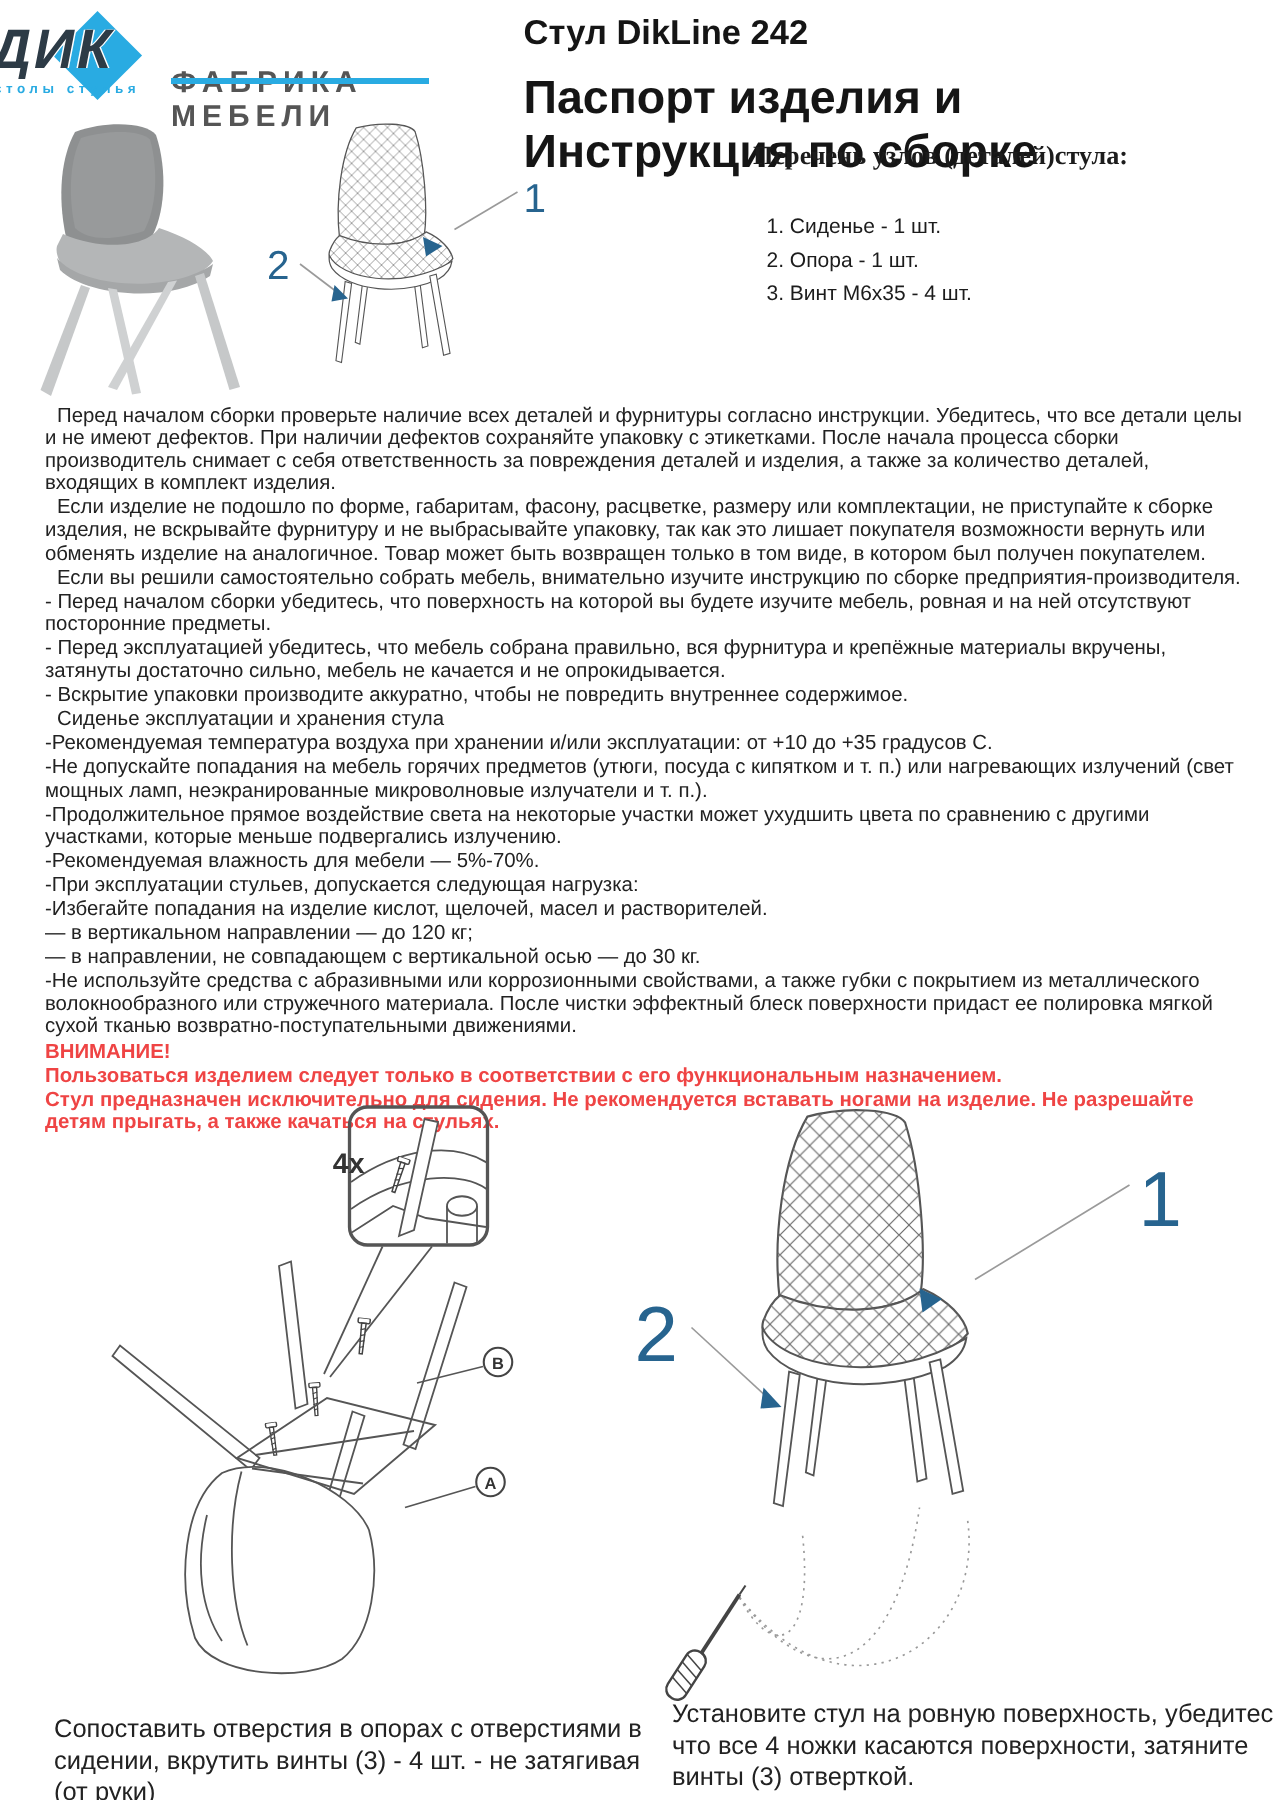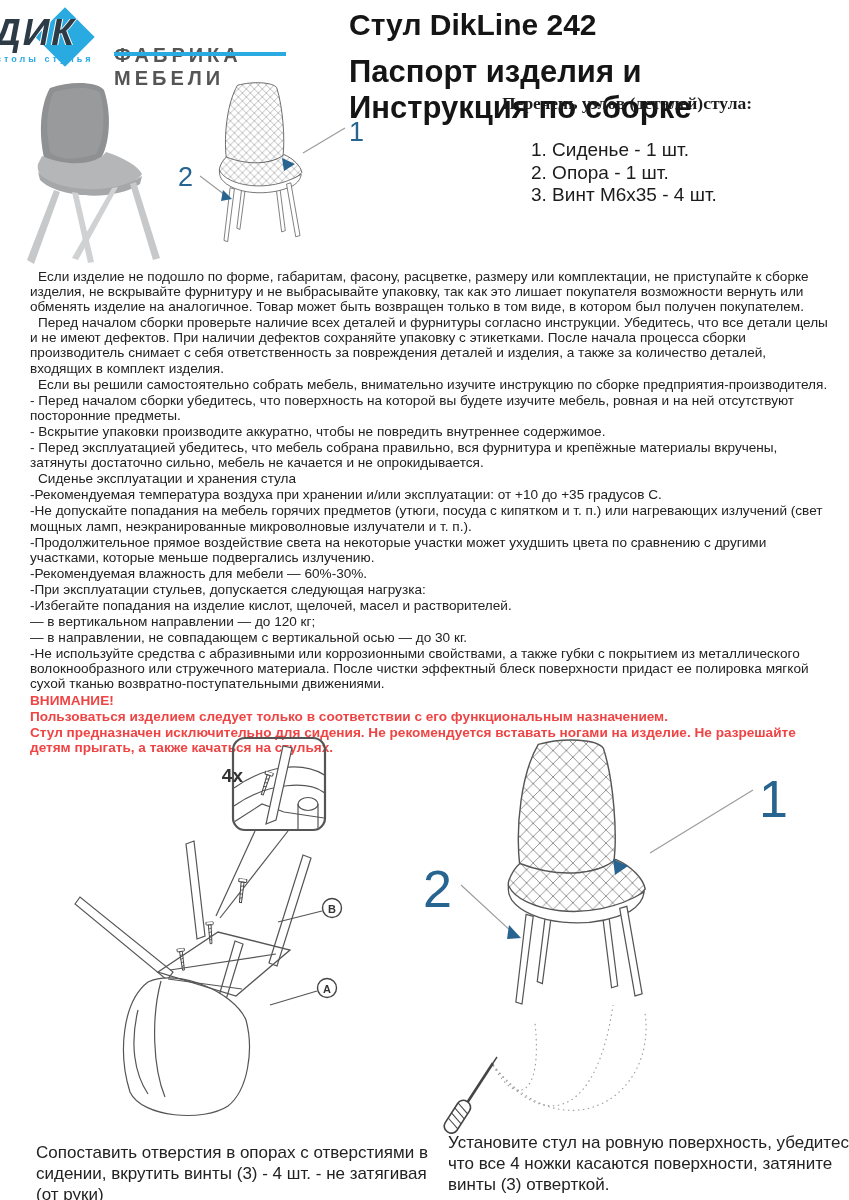--- a/index.html
+++ b/index.html
@@ -14,25 +14,25 @@
     background:#29abe2; transform:rotate(45deg); }
   .logo-name { position:absolute; left:2px; top:8px; font-size:37px; font-weight:800;
     font-style:italic; letter-spacing:2px; color:#2d3b46;
     text-shadow:1px 0 0 #fff,-1px 0 0 #fff; }
   .logo-tagline { position:absolute; left:4px; top:50px; font-size:9px; color:#29abe2;
     letter-spacing:3px; font-weight:bold; }
   .logo-brand { position:absolute; left:122px; top:40px; font-size:20px; color:#555;
     letter-spacing:4px; font-weight:600; }
   .logo-bar { position:absolute; left:122px; top:48px; width:172px; height:4px; background:#29abe2; }
   .titles { position:absolute; left:349px; top:8px; width:480px; }
-  .title-1 { font-size:30px; font-weight:bold; color:#151515; }
+  .title-1 { font-size:23px; font-weight:bold; color:#151515; }
   .title-2 { font-size:31px; font-weight:bold; color:#151515; margin-top:12px; }
   
   .parts-heading { position:absolute; left:502px; top:93px; font-size:17.5px; font-weight:bold;font-family:Liberation Serif, serif; }
-  .parts-list { position:absolute; left:531px; top:139px; font-size:19px; line-height:22.5px; }
+  .parts-list { position:absolute; left:511px; top:139px; font-size:14px; line-height:22.5px; }
   
   .body-text { position:absolute; left:30px; top:269px; width:799px;
     font-size:13.6px; line-height:15.1px; color:#222; }
   .para { margin:0 0 1px 0; }
   .para.indent { text-indent:8px; }
   .para.bold { font-weight:bold; color:#ef4444; }
   
   .fig { position:absolute; }
   .ln  { fill:#fff; stroke:#555; stroke-width:1.2px; }
   .st  { fill:none; stroke:#555; stroke-width:1.2px; }
@@ -112,31 +112,31 @@
   <div class="parts-heading">Перечень узлов (деталей)стула:</div>
   <div class="parts-list">
 
   <div class="part-item">1. Сиденье - 1 шт.</div>
       <div class="part-item">2. Опора  - 1 шт.</div>
       <div class="part-item">3. Винт М6х35 - 4 шт.</div>
     </div>
 
   <div class="body-text">
 
-  <p class="para indent">Если изделие не подошло по форме, габаритам, фасону, расцветке, размеру или комплектации, не приступайте к сборке изделия, не вскрывайте фурнитуру и не выбрасывайте упаковку, так как это лишает покупателя возможности вернуть или обменять изделие на аналогичное. Товар может быть возвращен только в том виде, в котором был получен покупателем.</p>
-      <p class="para indent">Перед началом сборки проверьте наличие всех деталей и фурнитуры согласно инструкции. Убедитесь, что все детали целы и не имеют дефектов. При наличии дефектов сохраняйте упаковку с этикетками. После начала процесса сборки производитель снимает с себя ответственность за повреждения деталей и изделия, а также за количество деталей, входящих в комплект изделия.</p>
+  <p class="para indent">Перед началом сборки проверьте наличие всех деталей и фурнитуры согласно инструкции. Убедитесь, что все детали целы и не имеют дефектов. При наличии дефектов сохраняйте упаковку с этикетками. После начала процесса сборки производитель снимает с себя ответственность за повреждения деталей и изделия, а также за количество деталей, входящих в комплект изделия.</p>
+      <p class="para indent">Если изделие не подошло по форме, габаритам, фасону, расцветке, размеру или комплектации, не приступайте к сборке изделия, не вскрывайте фурнитуру и не выбрасывайте упаковку, так как это лишает покупателя возможности вернуть или обменять изделие на аналогичное. Товар может быть возвращен только в том виде, в котором был получен покупателем.</p>
       <p class="para indent">Если вы решили самостоятельно собрать мебель, внимательно изучите инструкцию по сборке предприятия-производителя.</p>
       <p class="para">- Перед началом сборки убедитесь, что поверхность на которой вы будете изучите мебель, ровная и на ней отсутствуют посторонние предметы.</p>
+      <p class="para">- Перед эксплуатацией убедитесь, что мебель собрана правильно, вся фурнитура и крепёжные материалы вкручены, затянуты достаточно сильно, мебель не качается и не опрокидывается.</p>
       <p class="para">- Вскрытие упаковки производите аккуратно, чтобы не повредить внутреннее содержимое.</p>
-      <p class="para">- Перед эксплуатацией убедитесь, что мебель собрана правильно, вся фурнитура и крепёжные материалы вкручены, затянуты достаточно сильно, мебель не качается и не опрокидывается.</p>
       <p class="para indent">Сиденье эксплуатации и хранения стула</p>
       <p class="para">-Рекомендуемая температура воздуха при хранении и/или эксплуатации: от +10 до +35 градусов С.</p>
       <p class="para">-Не допускайте попадания на мебель горячих предметов (утюги, посуда с кипятком и т. п.) или нагревающих излучений (свет мощных ламп, неэкранированные микроволновые излучатели и т. п.).</p>
       <p class="para">-Продолжительное прямое воздействие света на некоторые участки может ухудшить цвета по сравнению с другими участками, которые меньше подвергались излучению.</p>
-      <p class="para">-Рекомендуемая влажность для мебели — 60%-30%.</p>
+      <p class="para">-Рекомендуемая влажность для мебели — 5%-70%.</p>
       <p class="para">-При эксплуатации стульев, допускается следующая нагрузка:</p>
       <p class="para">-Избегайте попадания на изделие кислот, щелочей, масел и растворителей.</p>
       <p class="para">— в вертикальном направлении — до 120 кг;</p>
       <p class="para">— в направлении, не совпадающем с вертикальной осью — до 30 кг.</p>
       <p class="para">-Не используйте средства с абразивными или коррозионными свойствами, а также губки с покрытием из металлического волокнообразного или стружечного материала. После чистки эффектный блеск поверхности придаст ее полировка мягкой сухой тканью возвратно-поступательными движениями.</p>
       <p class="para bold">ВНИМАНИЕ!</p>
       <p class="para bold">Пользоваться изделием следует только в соответствии с его функциональным назначением.</p>
       <p class="para bold">Стул предназначен исключительно для сидения. Не рекомендуется вставать ногами на изделие. Не разрешайте детям прыгать, а также качаться на стульях.</p>
     </div>
 

